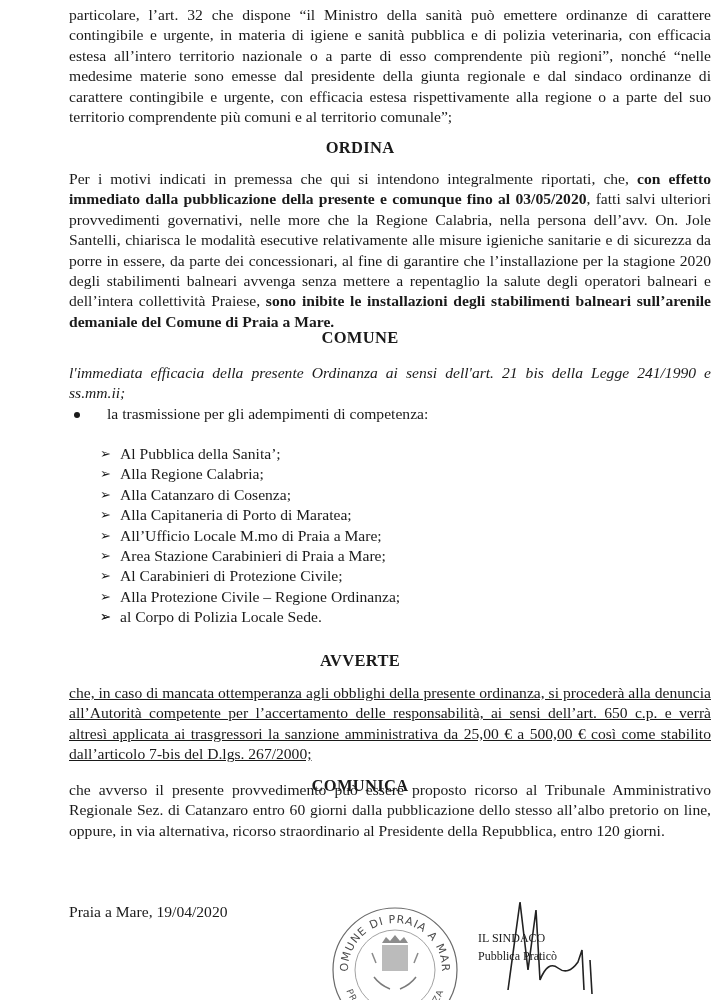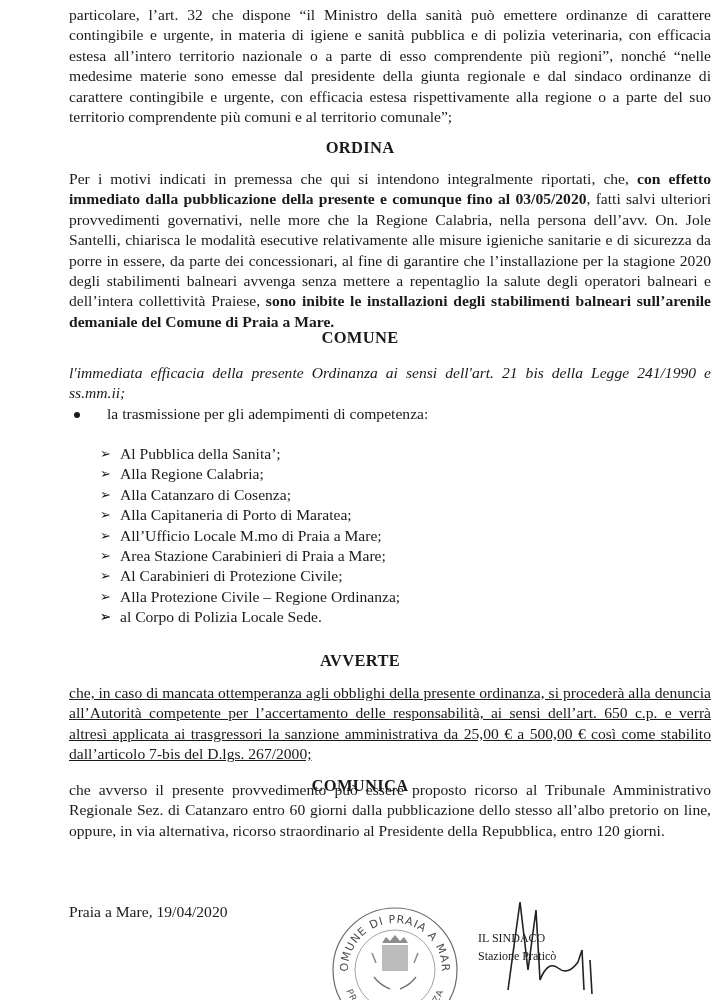--- a/index.html
+++ b/index.html
@@ -98,16 +98,16 @@
       <path d="M 42 48 L 46 58 M 88 48 L 84 58" stroke="#8a8a8a" stroke-width="1.5"></path>
     </g>
   </svg>
 
   <svg class="signature" viewBox="0 0 140 110">
     <path d="M 30 100 L 42 12 L 50 80 L 58 20 L 62 90 Q 70 70 80 78 Q 90 86 100 72 L 104 60 L 106 100 M 112 70 L 114 104" stroke="#222" stroke-width="1.6" fill="none"></path>
   </svg>
 
   <div class="signer">
     <div>IL SINDACO</div>
-    <div>Stazione Praticò</div>
+    <div>Pubblica Praticò</div>
   </div>
 
 </div>
 
 </body></html>

